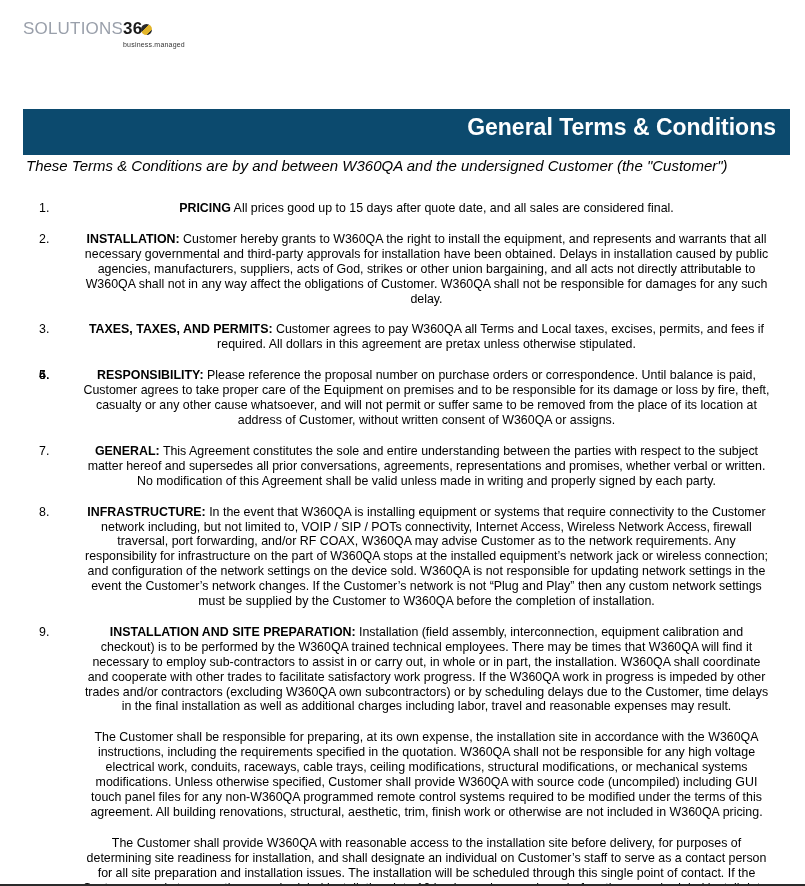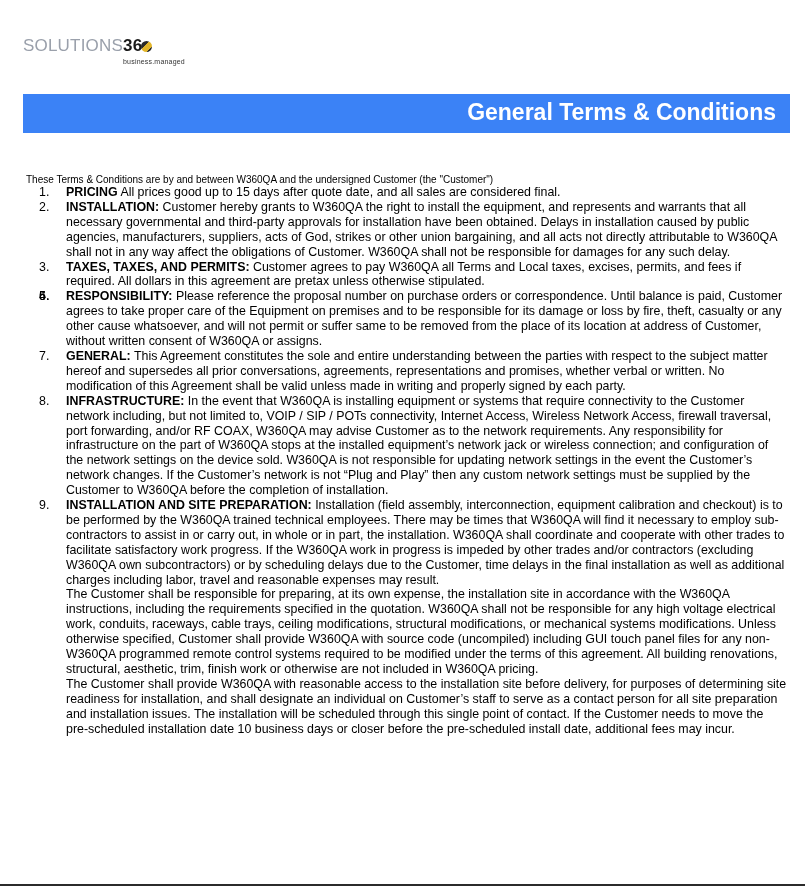--- a/index.html
+++ b/index.html
@@ -1,52 +1,52 @@
 <!DOCTYPE html>
 <html><head>
 <meta charset="utf-8">
 <style>
   html, body { margin: 0; padding: 0; background: #ffffff; }
   body {
     width: 805px; height: 886px; overflow: hidden; position: relative;
     font-family: "Liberation Sans", sans-serif; color: #000;
   }
-  .logo { position: absolute; left: 23px; top: 17px; width: 190px; height: 40px; margin-top: 17px; }
+  .logo { position: absolute; left: 23px; top: 17px; width: 190px; height: 40px; }
   .logo-main {
     position: absolute; left: 0; top: 2px; font-size: 17px; letter-spacing: 0.2px;
     font-family: "Liberation Sans", sans-serif; white-space: nowrap;
   }
   .logo-solutions { color: #9aa0ab; }
   .logo-360 { color: #1a1a1a; font-weight: bold; }
   .logo-globe {
     display: inline-block; width: 11px; height: 11px; border-radius: 50%;
     background: linear-gradient(135deg, #2a2a2a 0 40%, #e2b52a 40% 75%, #2a2a2a 75%);
     vertical-align: -1px; margin-left: -1px;
   }
   .logo-tag {
     position: absolute; left: 100px; top: 24px; font-size: 7px; color: #333; letter-spacing: 0.2px;
   }
   .title-bar {
-    position: absolute; left: 23px; top: 94px; width: 767px; height: 39px;
-    background: #3b82f6;
+    position: absolute; left: 23px; top: 109px; width: 767px; height: 46px;
+    background: #0c4a6e;
   }
   .title-text {
     position: absolute; right: 14px; top: 5px;
     color: #fff; font-weight: bold; font-size: 23px; white-space: nowrap;
   }
   .intro {
-    position: absolute; left: 26px; top: 174px; font-size: 10px; white-space: nowrap;
+    position: absolute; left: 26px; top: 157px; font-size: 15px; white-space: nowrap; font-style: italic;
   }
   .terms {
     position: absolute; left: 0; top: 185px; width: 805px; margin: 0; padding: 0; list-style: none;
   }
   .term { position: relative; padding-left: 66px; padding-right: 18px; font-size: 12.4px; line-height: 14.9px; }
   .term-num { position: absolute; left: 39px; top: 0; }
   .term-head { font-weight: bold; }
-  .term p { margin: 0; }
+  .term p { margin: 16px; text-align: center; }
   .bottom-rule {
     position: absolute; left: 0; top: 884px; width: 805px; height: 2px; background: #2b2b2b;
   }
 </style>
 </head>
 <body>
 
 <div class="logo">
   <div class="logo-main">
     <span class="logo-solutions">SOLUTIONS</span><span class="logo-360">36</span><span class="logo-globe"></span>

